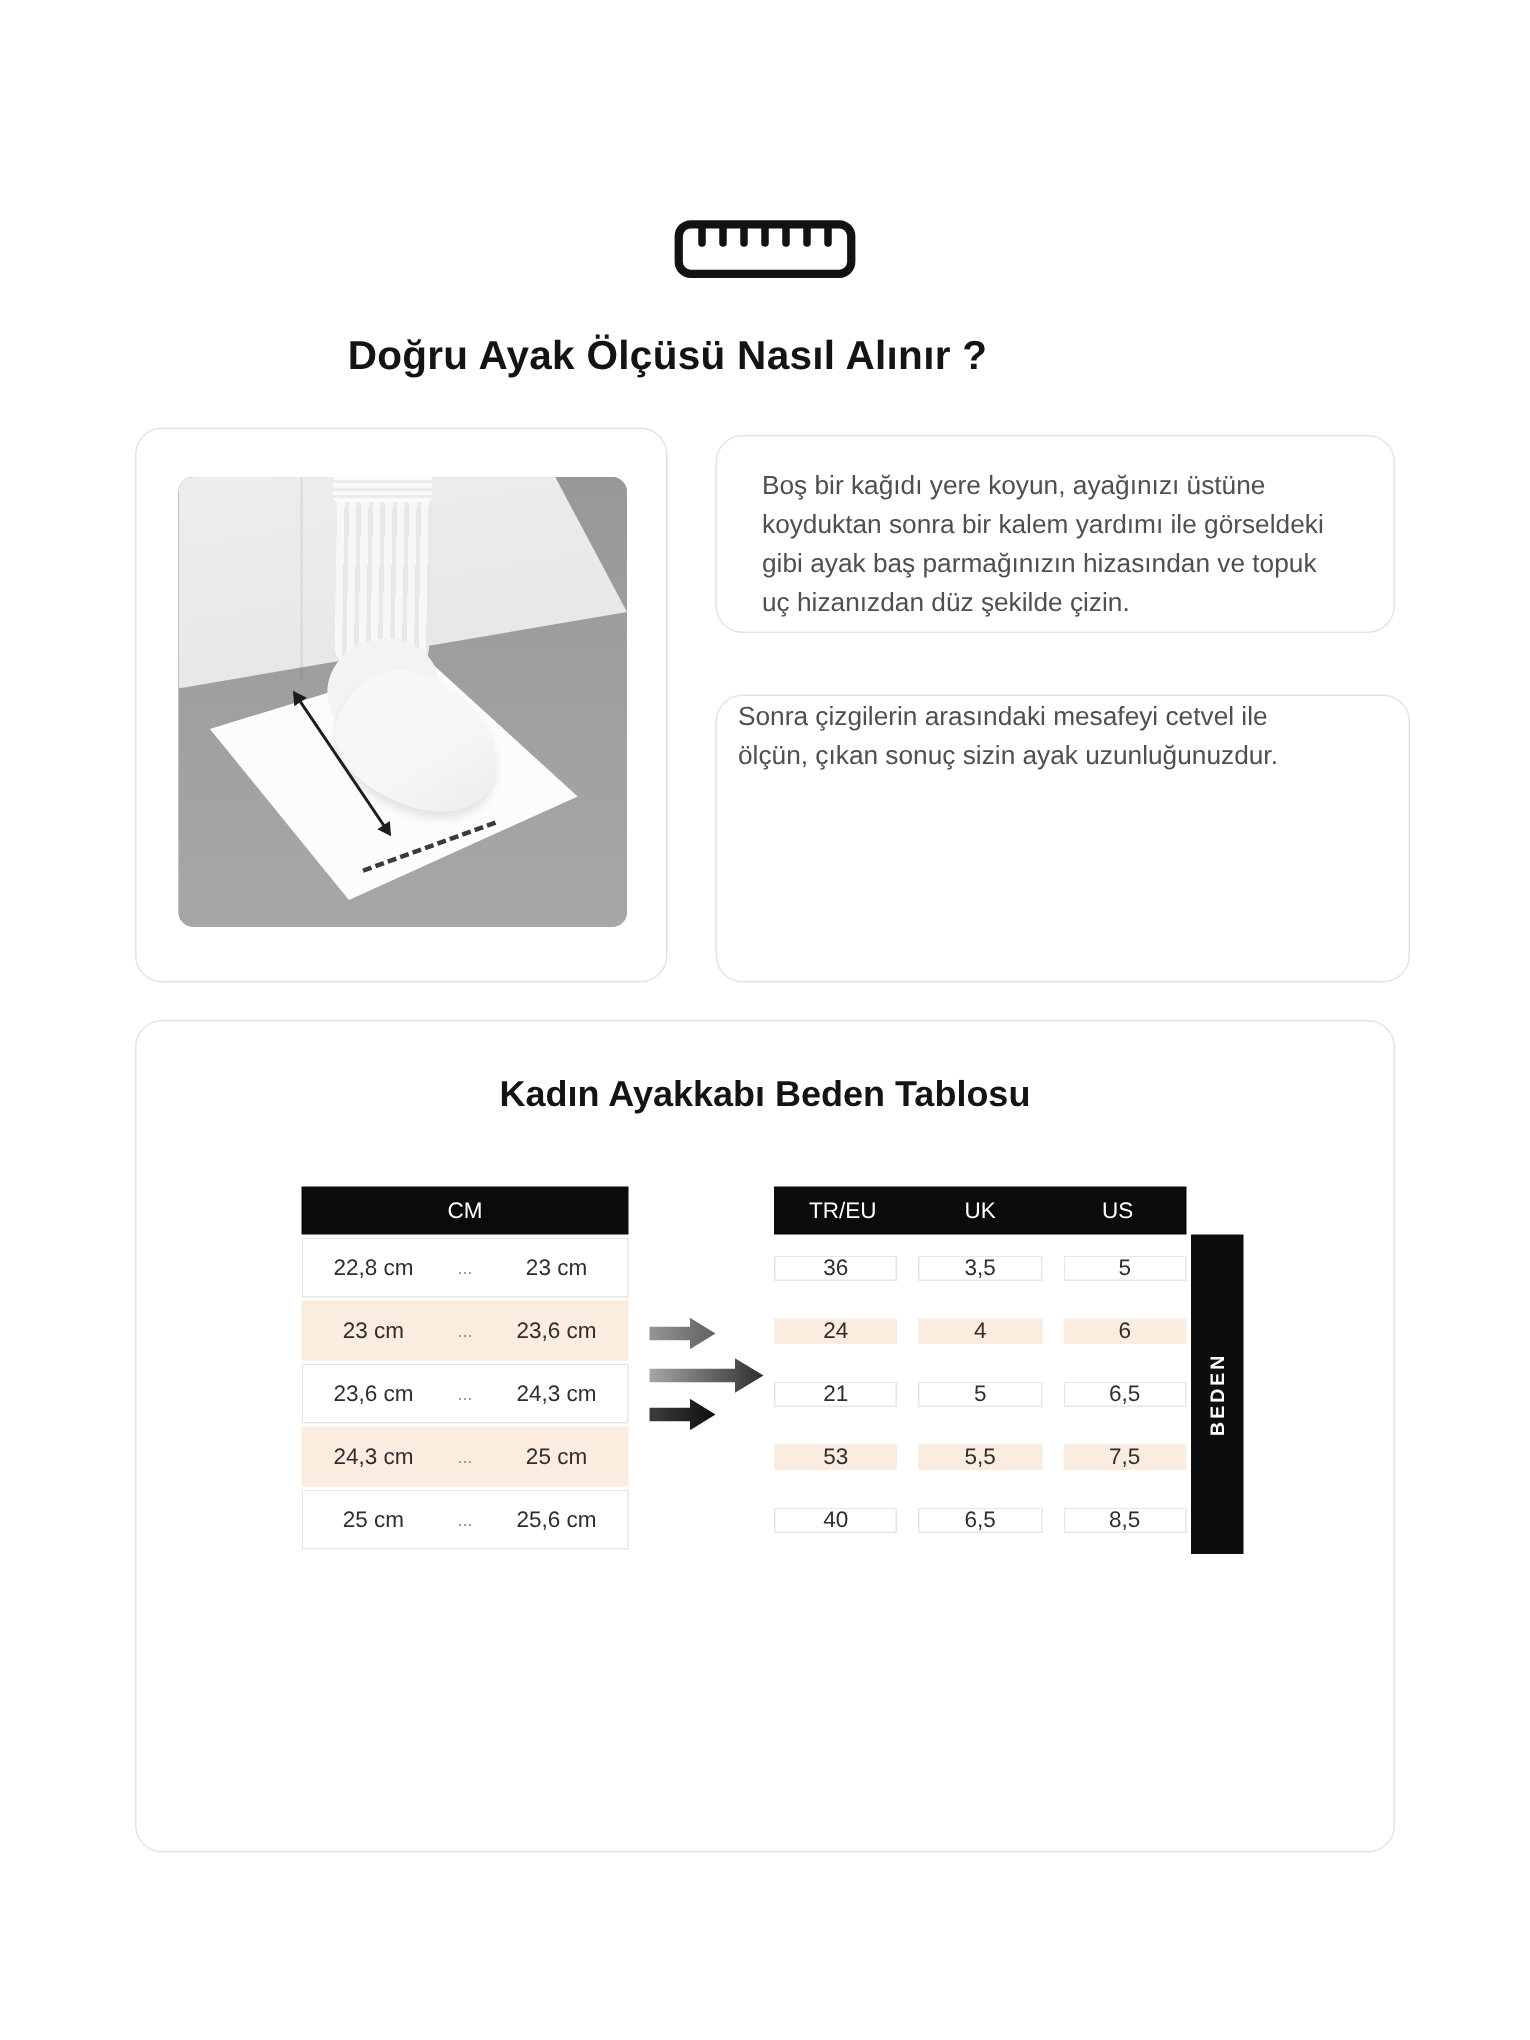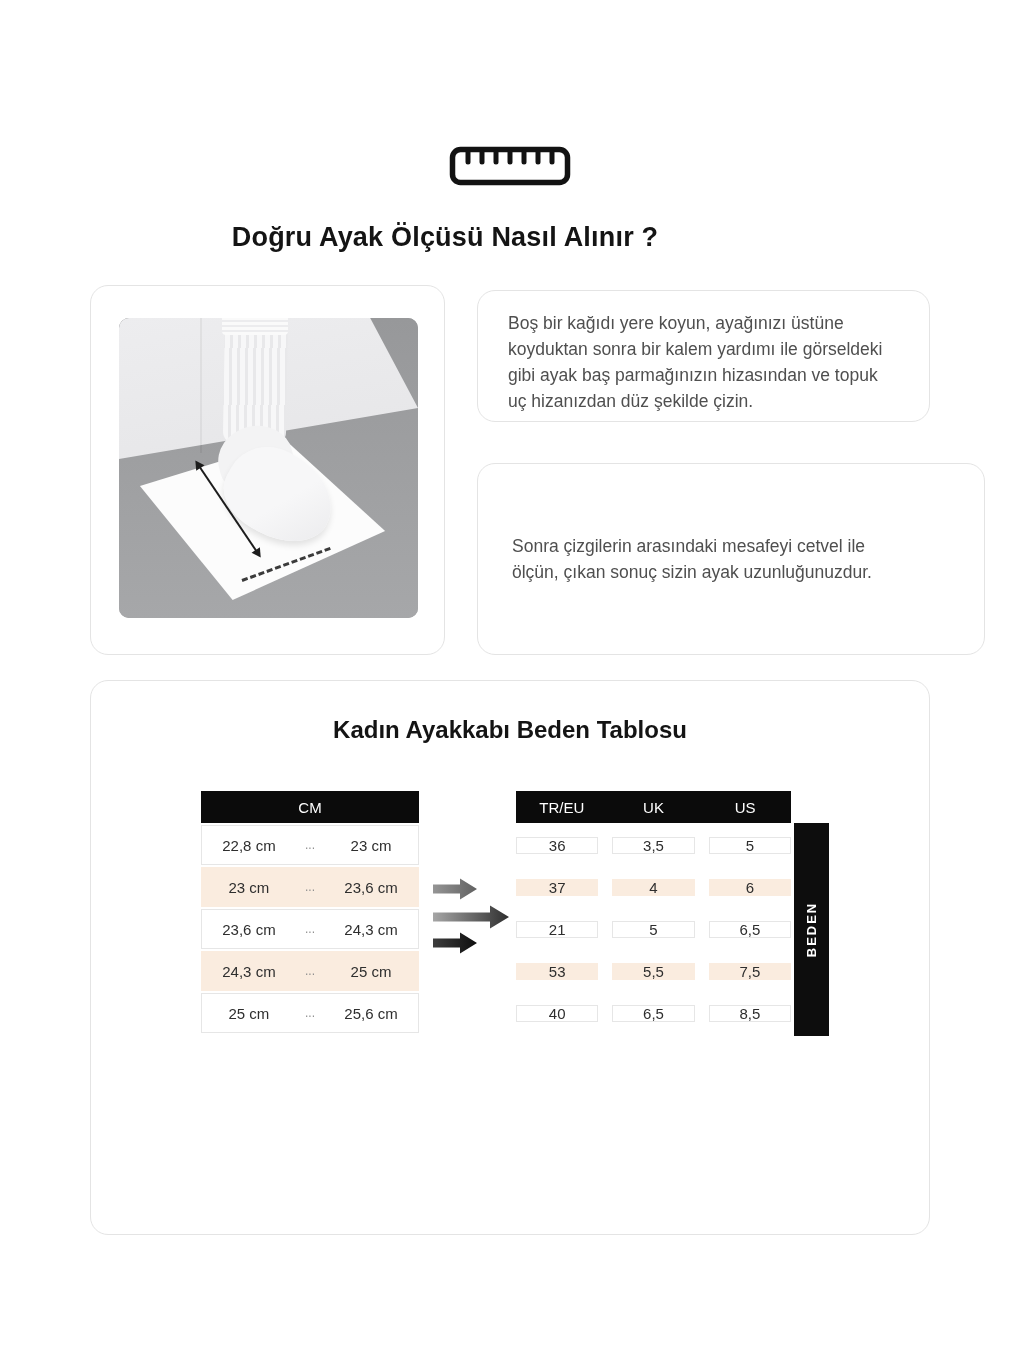--- a/index.html
+++ b/index.html
@@ -9,22 +9,22 @@
 
   
   .ruler-wrap { position:absolute; top:146px; left:0; width:1020px; text-align:center; }
   .page-title { position:absolute; top:222px; left:0; width:834px; text-align:center;
                 font-size:27px; font-weight:bold; color:#141414; letter-spacing:0.2px;margin-left:28px; }
 
   
   .card { position:absolute; border:1px solid #e4e4e4; border-radius:18px; background:#fff; }
   .card-photo   { left:90px;  top:285px; width:355px; height:370px; }
   .card-step1   { left:477px; top:290px; width:453px; height:132px; padding:19px 30px; }
-  .card-step2   { left:477px; top:463px; width:508px; height:192px; padding:0 34px;
-                  display:flex; align-items:center; }
+  .card-step2   { left:477px; top:463px; width:463px; height:192px; padding:0 14px;
+                  display:flex; align-items:flex-start; }
   .step-text { font-size:17.5px; line-height:26px; color:#4f4f4f; max-width:398px; }
   .card-step2 .step-text { max-width:360px; }
 
   
   .photo { position:absolute; left:28px; top:32px; width:299px; height:300px;
            border-radius:10px; overflow:hidden; background:#9fa0a2; }
   .photo-floor { position:absolute; inset:0; background:linear-gradient(180deg,#97989a 0%,#a6a7a9 100%); }
   .photo-wall  { position:absolute; inset:0;
                  background:linear-gradient(170deg,#ededef 0%,#e3e3e5 75%);
                  clip-path:polygon(0% 0%, 84% 0%, 100% 30%, 0% 47%); }
@@ -195,21 +195,21 @@
         <span>TR/EU</span>
         <span>UK</span>
         <span>US</span>
       </div>
       <div class="row odd">
         <span class="cell">36</span>
         <span class="cell">3,5</span>
         <span class="cell">5</span>
       </div>
       <div class="row even">
-        <span class="cell">37</span>
+        <span class="cell">24</span>
         <span class="cell">4</span>
         <span class="cell">6</span>
       </div>
       <div class="row odd">
         <span class="cell">21</span>
         <span class="cell">5</span>
         <span class="cell">6,5</span>
       </div>
       <div class="row even">
         <span class="cell">53</span>

